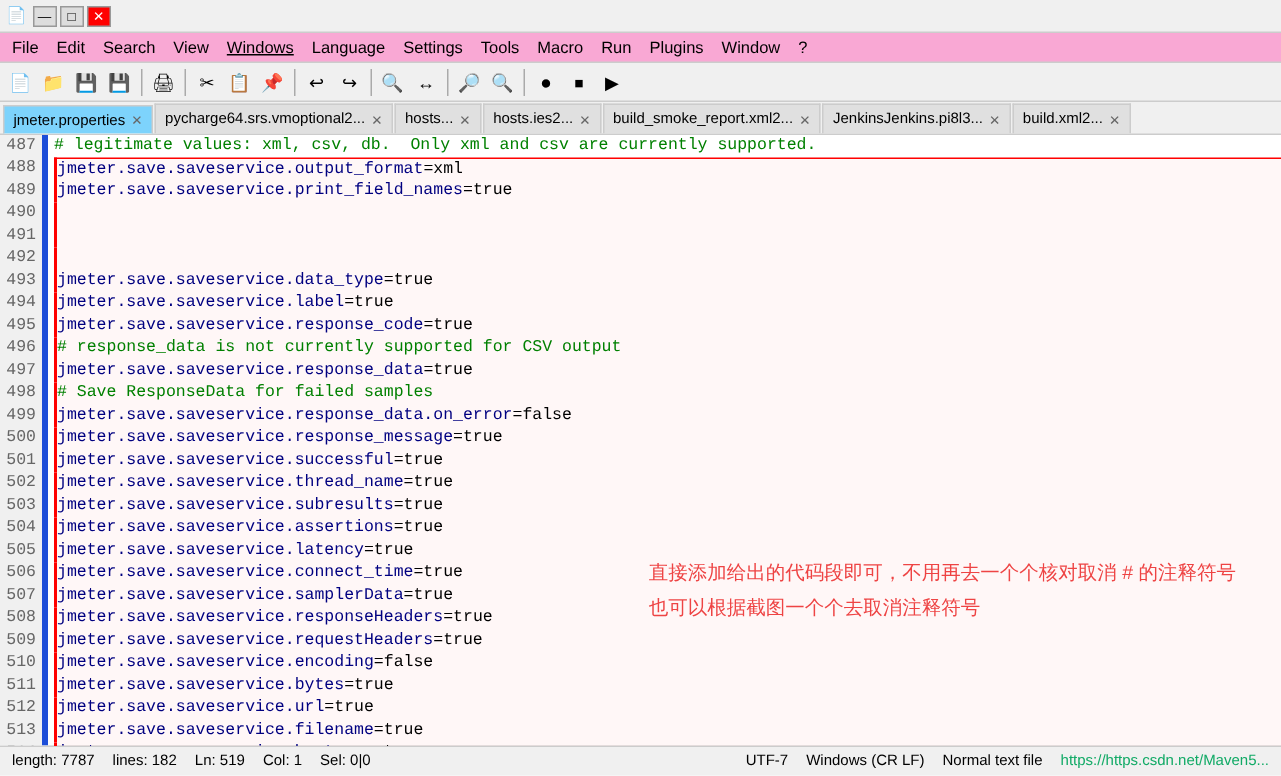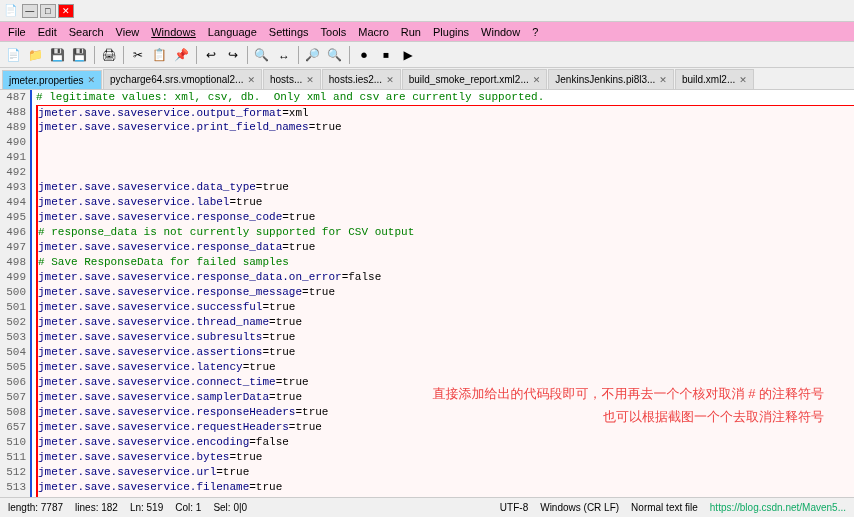--- a/index.html
+++ b/index.html
@@ -82,21 +82,21 @@
     
     
     #line-numbers {
       background: #f0f0f0;
       min-width: 32px;
       padding: 0 4px;
       text-align: right;
       color: #666;
       font-size: 11px;
       line-height: 15px;
-      border-right: 2px solid #1d4ed8;
+      border-right: 4px solid #1d4ed8;
       overflow: hidden;
       user-select: none;
     }
     .line-num { height: 15px; }
     
     
     #code-area {
       flex: 1;
       overflow: auto;
       position: relative;
@@ -109,28 +109,27 @@
       white-space: pre;
       position: relative;
     }
     
     .code-line { height: 15px; position: relative; display: flex; align-items: center; }
     
     
     .annotation {
       position: absolute;
       right: 30px;
-      top: 292px;
+      top: 280px;
       font-family: 'Microsoft YaHei', Arial, sans-serif;
       font-size: 13px;
       color: #e44;
       line-height: 1.8;
       pointer-events: none;
       white-space: nowrap;
-      text-align: right;
     }
     
     
     #status-bar {
       background: #f0f0f0;
       height: 20px;
       display: flex;
       align-items: center;
       padding: 0 8px;
       font-size: 10px;
@@ -249,21 +248,21 @@
       <div class="line-num">499</div>
       <div class="line-num">500</div>
       <div class="line-num">501</div>
       <div class="line-num">502</div>
       <div class="line-num">503</div>
       <div class="line-num">504</div>
       <div class="line-num">505</div>
       <div class="line-num">506</div>
       <div class="line-num">507</div>
       <div class="line-num">508</div>
-      <div class="line-num">657</div>
+      <div class="line-num">509</div>
       <div class="line-num">510</div>
       <div class="line-num">511</div>
       <div class="line-num">512</div>
       <div class="line-num">513</div>
       <div class="line-num">514</div>
     </div>
   <div id="code-area">
     <div class="code-content" id="code-lines"><div class="code-line"><span style="color: rgb(0, 128, 0);"># legitimate values: xml, csv, db.  Only xml and csv are currently supported.</span></div><div class="code-line" style="background: rgba(255, 200, 200, 0.15); border-left: 2px solid red; border-top: 1px solid red;"><span style="color: rgb(0, 0, 128);">jmeter.save.saveservice.output_format</span><span style="color: rgb(0, 0, 0);">=xml</span></div><div class="code-line" style="background: rgba(255, 200, 200, 0.15); border-left: 2px solid red;"><span style="color: rgb(0, 0, 128);">jmeter.save.saveservice.print_field_names</span><span style="color: rgb(0, 0, 0);">=true</span></div><div class="code-line" style="background: rgba(255, 200, 200, 0.15); border-left: 2px solid red;"><span></span></div><div class="code-line" style="background: rgba(255, 200, 200, 0.15); border-left: 2px solid red;"><span></span></div><div class="code-line" style="background: rgba(255, 200, 200, 0.15); border-left: 2px solid red;"><span></span></div><div class="code-line" style="background: rgba(255, 200, 200, 0.15); border-left: 2px solid red;"><span style="color: rgb(0, 0, 128);">jmeter.save.saveservice.data_type</span><span style="color: rgb(0, 0, 0);">=true</span></div><div class="code-line" style="background: rgba(255, 200, 200, 0.15); border-left: 2px solid red;"><span style="color: rgb(0, 0, 128);">jmeter.save.saveservice.label</span><span style="color: rgb(0, 0, 0);">=true</span></div><div class="code-line" style="background: rgba(255, 200, 200, 0.15); border-left: 2px solid red;"><span style="color: rgb(0, 0, 128);">jmeter.save.saveservice.response_code</span><span style="color: rgb(0, 0, 0);">=true</span></div><div class="code-line" style="background: rgba(255, 200, 200, 0.15); border-left: 2px solid red;"><span style="color: rgb(0, 128, 0);"># response_data is not currently supported for CSV output</span></div><div class="code-line" style="background: rgba(255, 200, 200, 0.15); border-left: 2px solid red;"><span style="color: rgb(0, 0, 128);">jmeter.save.saveservice.response_data</span><span style="color: rgb(0, 0, 0);">=true</span></div><div class="code-line" style="background: rgba(255, 200, 200, 0.15); border-left: 2px solid red;"><span style="color: rgb(0, 128, 0);"># Save ResponseData for failed samples</span></div><div class="code-line" style="background: rgba(255, 200, 200, 0.15); border-left: 2px solid red;"><span style="color: rgb(0, 0, 128);">jmeter.save.saveservice.response_data.on_error</span><span style="color: rgb(0, 0, 0);">=false</span></div><div class="code-line" style="background: rgba(255, 200, 200, 0.15); border-left: 2px solid red;"><span style="color: rgb(0, 0, 128);">jmeter.save.saveservice.response_message</span><span style="color: rgb(0, 0, 0);">=true</span></div><div class="code-line" style="background: rgba(255, 200, 200, 0.15); border-left: 2px solid red;"><span style="color: rgb(0, 0, 128);">jmeter.save.saveservice.successful</span><span style="color: rgb(0, 0, 0);">=true</span></div><div class="code-line" style="background: rgba(255, 200, 200, 0.15); border-left: 2px solid red;"><span style="color: rgb(0, 0, 128);">jmeter.save.saveservice.thread_name</span><span style="color: rgb(0, 0, 0);">=true</span></div><div class="code-line" style="background: rgba(255, 200, 200, 0.15); border-left: 2px solid red;"><span style="color: rgb(0, 0, 128);">jmeter.save.saveservice.subresults</span><span style="color: rgb(0, 0, 0);">=true</span></div><div class="code-line" style="background: rgba(255, 200, 200, 0.15); border-left: 2px solid red;"><span style="color: rgb(0, 0, 128);">jmeter.save.saveservice.assertions</span><span style="color: rgb(0, 0, 0);">=true</span></div><div class="code-line" style="background: rgba(255, 200, 200, 0.15); border-left: 2px solid red;"><span style="color: rgb(0, 0, 128);">jmeter.save.saveservice.latency</span><span style="color: rgb(0, 0, 0);">=true</span></div><div class="code-line" style="background: rgba(255, 200, 200, 0.15); border-left: 2px solid red;"><span style="color: rgb(0, 0, 128);">jmeter.save.saveservice.connect_time</span><span style="color: rgb(0, 0, 0);">=true</span></div><div class="code-line" style="background: rgba(255, 200, 200, 0.15); border-left: 2px solid red;"><span style="color: rgb(0, 0, 128);">jmeter.save.saveservice.samplerData</span><span style="color: rgb(0, 0, 0);">=true</span></div><div class="code-line" style="background: rgba(255, 200, 200, 0.15); border-left: 2px solid red;"><span style="color: rgb(0, 0, 128);">jmeter.save.saveservice.responseHeaders</span><span style="color: rgb(0, 0, 0);">=true</span></div><div class="code-line" style="background: rgba(255, 200, 200, 0.15); border-left: 2px solid red;"><span style="color: rgb(0, 0, 128);">jmeter.save.saveservice.requestHeaders</span><span style="color: rgb(0, 0, 0);">=true</span></div><div class="code-line" style="background: rgba(255, 200, 200, 0.15); border-left: 2px solid red;"><span style="color: rgb(0, 0, 128);">jmeter.save.saveservice.encoding</span><span style="color: rgb(0, 0, 0);">=false</span></div><div class="code-line" style="background: rgba(255, 200, 200, 0.15); border-left: 2px solid red;"><span style="color: rgb(0, 0, 128);">jmeter.save.saveservice.bytes</span><span style="color: rgb(0, 0, 0);">=true</span></div><div class="code-line" style="background: rgba(255, 200, 200, 0.15); border-left: 2px solid red;"><span style="color: rgb(0, 0, 128);">jmeter.save.saveservice.url</span><span style="color: rgb(0, 0, 0);">=true</span></div><div class="code-line" style="background: rgba(255, 200, 200, 0.15); border-left: 2px solid red;"><span style="color: rgb(0, 0, 128);">jmeter.save.saveservice.filename</span><span style="color: rgb(0, 0, 0);">=true</span></div><div class="code-line" style="background: rgba(255, 200, 200, 0.15); border-left: 2px solid red;"><span style="color: rgb(0, 0, 128);">jmeter.save.saveservice.hostname</span><span style="color: rgb(0, 0, 0);">=true</span></div></div>
     <div class="annotation" id="annotation-box">
         <div>直接添加给出的代码段即可，不用再去一个个核对取消 # 的注释符号</div>
@@ -275,18 +274,18 @@
 
 <div id="status-bar">
   <div style="display:flex;gap:12px;justify-content:space-between;">
     <span>length: 7787</span>
     <span>lines: 182</span>
     <span>Ln: 519</span>
     <span>Col: 1</span>
     <span>Sel: 0|0</span>
   </div>
   <div class="status-right">
-    <span>UTF-8</span>
+    <span>UTF-7</span>
     <span>Windows (CR LF)</span>
     <span>Normal text file</span>
-    <span class="csdn-link">https://blog.csdn.net/Maven5...</span>
+    <span class="csdn-link">https://https.csdn.net/Maven5...</span>
   </div>
 </div>
 
 </body></html>

